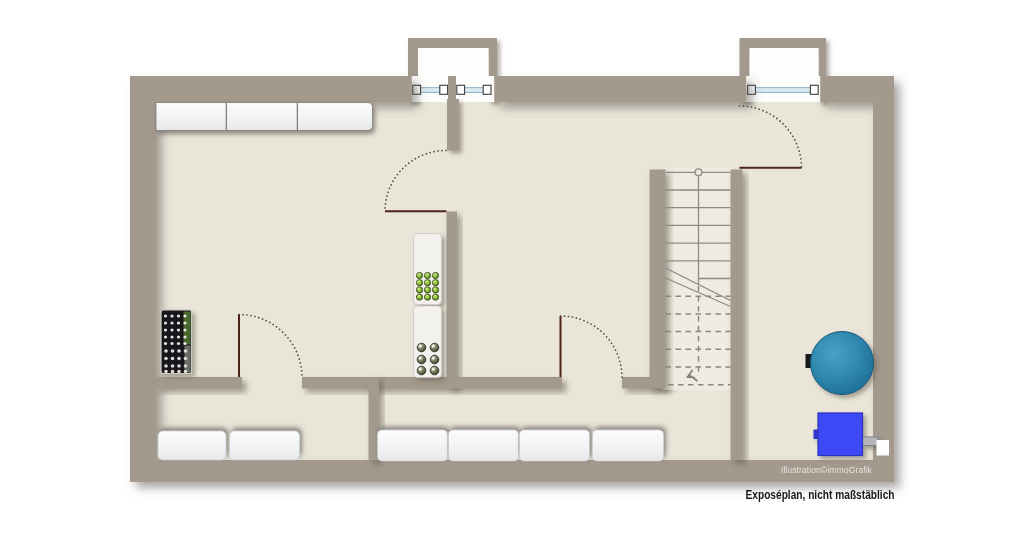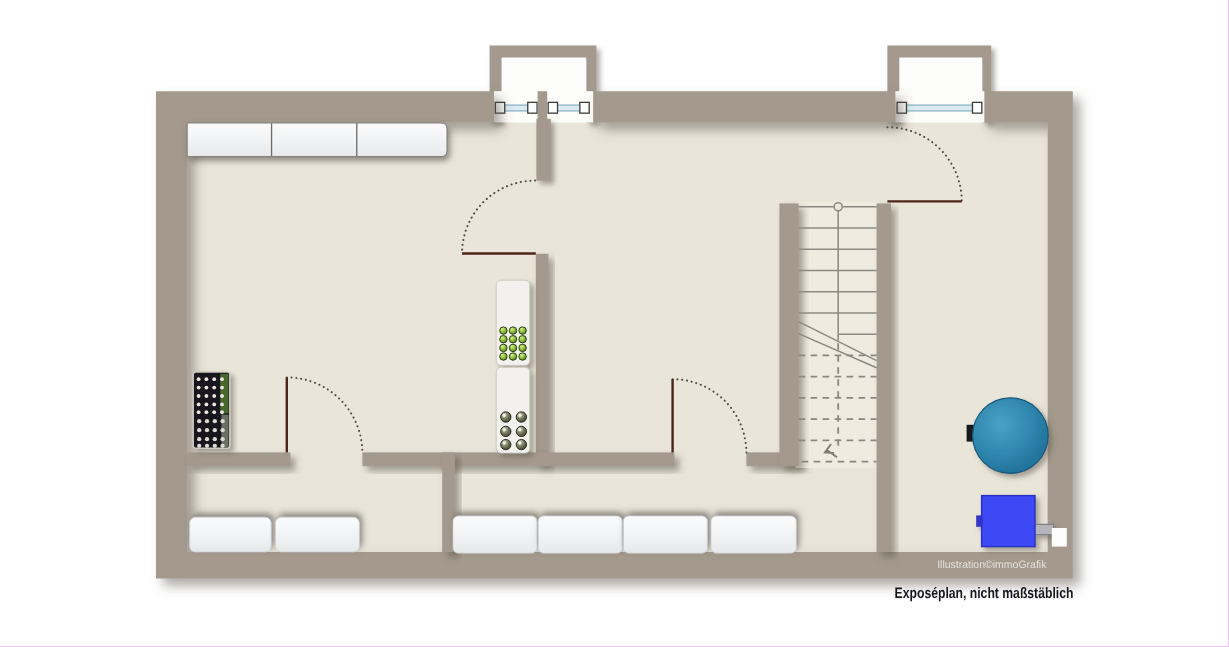--- a/index.html
+++ b/index.html
@@ -1,15 +1,15 @@
 <!DOCTYPE html>
 <html><head><meta charset="utf-8">
 <style>
 html,body{margin:0;padding:0;background:#ffffff;}
-#wrap{position:relative;width:1024px;height:539px;overflow:hidden;background:#d946ef;}
+#wrap{position:relative;width:1024px;height:539px;overflow:hidden;background:#ec4899;}
 svg{display:block;}
 </style></head><body>
 <div id="wrap">
 <svg width="1024" height="539" viewBox="0 0 1024 539" xmlns="http://www.w3.org/2000/svg" font-family="Liberation Sans, sans-serif">
 <defs>
 <filter id="fBig" x="-20%" y="-20%" width="150%" height="150%">
   <feDropShadow dx="6" dy="6" stdDeviation="5" flood-color="#5a5248" flood-opacity="0.5"></feDropShadow>
 </filter>
 <filter id="fWall" x="-30%" y="-30%" width="180%" height="180%">
   <feDropShadow dx="4" dy="4" stdDeviation="3" flood-color="#60584c" flood-opacity="0.55"></feDropShadow>

